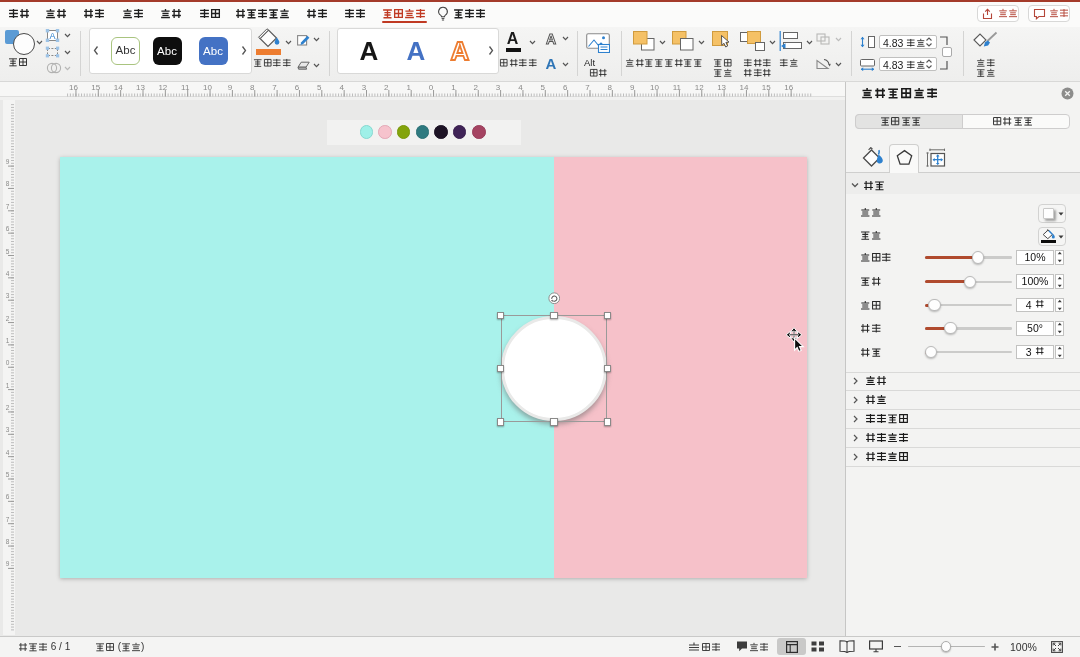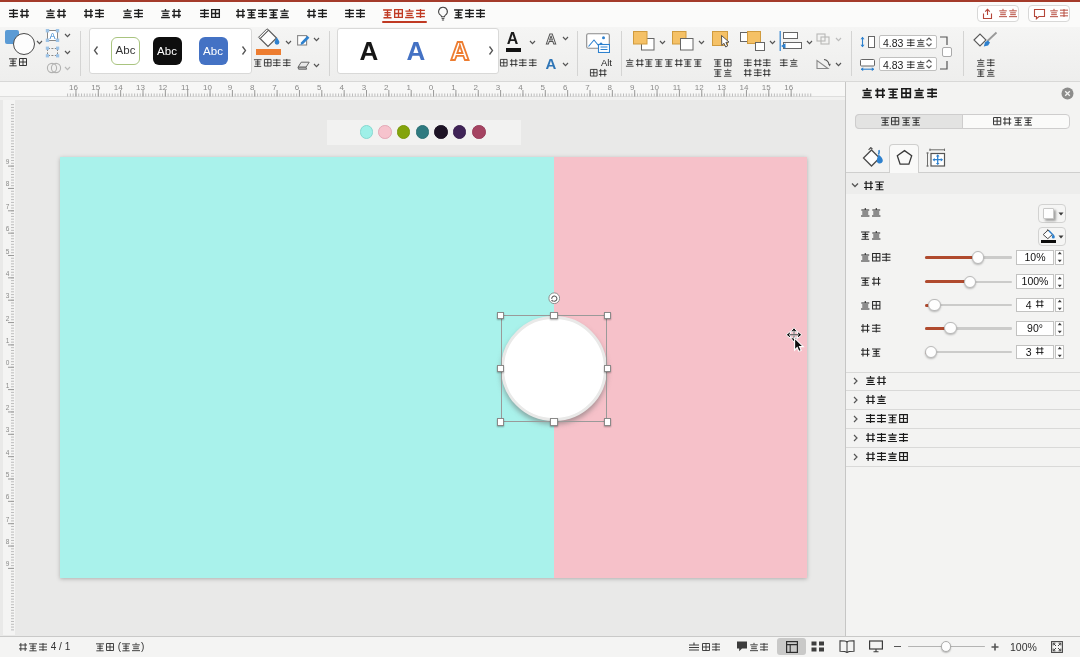--- a/index.html
+++ b/index.html
@@ -214,21 +214,21 @@
 <div class="a" style="left:562px;top:62px;width:7px;height:5px;"><svg width="7" height="5" viewBox="0 0 7 5">
         <path d="M1 1l2.5 2.6L6 1" stroke="#555" fill="none" stroke-width="1.2"></path>
       </svg></div>
 <div class="a" style="left:586px;top:33px;width:24px;height:20px;"><svg width="24" height="20" viewBox="0 0 24 20">
         <rect x="0.7" y="0.7" width="22.6" height="14.6" rx="1.5" fill="#fff" stroke="#8a8a8a" stroke-width="1.1"></rect>
         <circle cx="17.5" cy="4.8" r="1.5" fill="#2e81ce"></circle>
         <path d="M2.5 13.5l5.5-6.5 4.5 5.5 2.5-2.5 3.5 3.5" stroke="#2e81ce" stroke-width="1.1" fill="none"></path>
         <rect x="12.5" y="11.5" width="11" height="8" fill="#fff" stroke="#2e81ce" stroke-width="1.1"></rect>
         <path d="M14.5 14h7M14.5 16.5h7" stroke="#2e81ce" stroke-width="1"></path>
       </svg></div>
-<div class="a" style="left:584px;top:58px;font-size:9.5px;line-height:9.5px;color:#262626;white-space:nowrap;"><span style="display:inline-block;width:28px;text-align:right">Alt</span></div>
+<div class="a" style="left:584px;top:58px;font-size:9.5px;line-height:9.5px;color:#262626;white-space:nowrap;"><span style="display:inline-block;width:28px;text-align:left">Alt</span></div>
 <div class="a" style="left:584px;top:67.5px;font-size:9.5px;line-height:9.5px;color:#262626;white-space:nowrap;"><span style="display:inline-block;width:28px;text-align:center"><svg width="9.5" height="9.5" viewBox="0 0 12 12" style="vertical-align:top;margin:0 0px">
           <path d="M1.8 1.8h8.4v8.4h-8.4zM1.8 6h8.4M6 1.8v8.4" fill="none" stroke="currentColor" stroke-width="1.05"></path>
         </svg><svg width="9.5" height="9.5" viewBox="0 0 12 12" style="vertical-align:top;margin:0 0px">
           <path d="M3.4 1.2v9.6M8.6 1.2v9.6M1.2 3.6h9.6M1.2 8.2h9.6" fill="none" stroke="currentColor" stroke-width="1.05"></path>
         </svg></span></div>
 <div class="a" style="left:633px;top:30.5px;width:22px;height:20px;"><svg width="22" height="20" viewBox="0 0 22 20">
         <rect x="8.5" y="7.5" width="12.5" height="11.5" fill="#fff" stroke="#666" stroke-width="1"></rect>
         <rect x="0.5" y="0.5" width="13.5" height="12.5" fill="#f5c166" stroke="#d09b3e" stroke-width="1"></rect>
       </svg></div>
 <div class="a" style="left:659px;top:40px;width:7px;height:5px;"><svg width="7" height="5" viewBox="0 0 7 5">
@@ -1118,21 +1118,21 @@
         <path d="M2.75 11.2L0.7 8.7h4.1z" fill="#3a3a3a"></path>
       </svg></div>
 <div class="a" style="left:860px;top:322.8px;font-size:10.5px;line-height:10.5px;color:#262626;white-space:nowrap;"><svg width="10.5" height="10.5" viewBox="0 0 12 12" style="vertical-align:top;margin:0 0px">
         <path d="M3.4 1.2v9.6M8.6 1.2v9.6M1.2 3.6h9.6M1.2 8.2h9.6" fill="none" stroke="currentColor" stroke-width="1.15"></path>
       </svg><svg width="10.5" height="10.5" viewBox="0 0 12 12" style="vertical-align:top;margin:0 0px">
         <path d="M1.2 2.6h9.6M1.2 6h9.6M1.2 9.4h9.6M6 1.2v9.6" fill="none" stroke="currentColor" stroke-width="1.15"></path>
       </svg></div>
 <div class="a" style="left:925px;top:327.3px;width:86.5px;height:2.4px;background:#cbcbca;border-radius:1.2px;"></div>
 <div class="a" style="left:925px;top:326.8px;width:25.5px;height:3px;background:#b04a2e;border-radius:1.5px;"></div>
 <div class="a" style="left:944.3px;top:322.1px;width:12.4px;height:12.4px;background:#fefefe;border:1px solid #bababa;border-radius:50%;box-sizing:border-box;box-shadow:0 1px 2px rgba(0,0,0,0.25);"></div>
-<div class="a" style="left:1016px;top:321px;width:38px;height:14.6px;background:#fff;border:1px solid #c2c2c1;box-sizing:border-box;font-size:10.5px;line-height:12.6px;color:#111;text-align:center;">90°</div>
+<div class="a" style="left:1016px;top:321px;width:38px;height:14.6px;background:#fff;border:1px solid #c2c2c1;box-sizing:border-box;font-size:10.5px;line-height:12.6px;color:#111;text-align:center;">50°</div>
 <div class="a" style="left:1054.5px;top:321px;width:9.5px;height:14.6px;background:#fff;border:1px solid #c2c2c1;box-sizing:border-box;"></div>
 <div class="a" style="left:1056.5px;top:322.3px;width:5.5px;height:12px;"><svg width="5.5" height="12" viewBox="0 0 5.5 12">
         <path d="M2.75 0.8L4.8 3.3H0.7z" fill="#3a3a3a"></path>
         <path d="M2.75 11.2L0.7 8.7h4.1z" fill="#3a3a3a"></path>
       </svg></div>
 <div class="a" style="left:860px;top:346.5px;font-size:10.5px;line-height:10.5px;color:#262626;white-space:nowrap;"><svg width="10.5" height="10.5" viewBox="0 0 12 12" style="vertical-align:top;margin:0 0px">
         <path d="M3.4 1.2v9.6M8.6 1.2v9.6M1.2 3.6h9.6M1.2 8.2h9.6" fill="none" stroke="currentColor" stroke-width="1.15"></path>
       </svg><svg width="10.5" height="10.5" viewBox="0 0 12 12" style="vertical-align:top;margin:0 0px">
         <path d="M1.2 2.2h9.6M2.6 5h6.8M2.6 7.6h6.8M6 2.2v8.4M1.6 10.6h8.8" fill="none" stroke="currentColor" stroke-width="1.15"></path>
       </svg></div>
@@ -1205,21 +1205,21 @@
 <div class="a" style="left:846px;top:428px;width:234px;height:1px;background:#d9d9d8;"></div>
 <div class="a" style="left:846px;top:447px;width:234px;height:1px;background:#d9d9d8;"></div>
 <div class="a" style="left:846px;top:466.1px;width:234px;height:1px;background:#d9d9d8;"></div>
 <div class="a" style="left:0px;top:636px;width:1080px;height:21px;background:#f4f4f3;border-top:1px solid #c9c9c8;box-sizing:border-box;"></div>
 <div class="a" style="left:18px;top:642px;font-size:10px;line-height:10px;color:#333;white-space:nowrap;"><svg width="10" height="10" viewBox="0 0 12 12" style="vertical-align:top;margin:0 0px">
         <path d="M3.4 1.2v9.6M8.6 1.2v9.6M1.2 3.6h9.6M1.2 8.2h9.6" fill="none" stroke="currentColor" stroke-width="1.1"></path>
       </svg><svg width="10" height="10" viewBox="0 0 12 12" style="vertical-align:top;margin:0 0px">
         <path d="M1.2 2.2h9.6M2.6 5h6.8M2.6 7.6h6.8M6 2.2v8.4M1.6 10.6h8.8" fill="none" stroke="currentColor" stroke-width="1.1"></path>
       </svg><svg width="10" height="10" viewBox="0 0 12 12" style="vertical-align:top;margin:0 0px">
         <path d="M1.2 2.6h9.6M1.2 6h9.6M1.2 9.4h9.6M6 1.2v9.6" fill="none" stroke="currentColor" stroke-width="1.1"></path>
-      </svg><span style="font-size:10px"> 4 / 1</span></div>
+      </svg><span style="font-size:10px"> 6 / 1</span></div>
 <div class="a" style="left:95px;top:642px;font-size:10px;line-height:10px;color:#333;white-space:nowrap;"><svg width="10" height="10" viewBox="0 0 12 12" style="vertical-align:top;margin:0 0px">
         <path d="M1.2 2.2h9.6M2.6 5h6.8M2.6 7.6h6.8M6 2.2v8.4M1.6 10.6h8.8" fill="none" stroke="currentColor" stroke-width="1.1"></path>
       </svg><svg width="10" height="10" viewBox="0 0 12 12" style="vertical-align:top;margin:0 0px">
         <path d="M1.8 1.8h8.4v8.4h-8.4zM1.8 6h8.4M6 1.8v8.4" fill="none" stroke="currentColor" stroke-width="1.1"></path>
       </svg><span style="font-size:10px"> (</span><svg width="10" height="10" viewBox="0 0 12 12" style="vertical-align:top;margin:0 0px">
         <path d="M1.2 2.2h9.6M2.6 5h6.8M2.6 7.6h6.8M6 2.2v8.4M1.6 10.6h8.8" fill="none" stroke="currentColor" stroke-width="1.1"></path>
       </svg><svg width="10" height="10" viewBox="0 0 12 12" style="vertical-align:top;margin:0 0px">
         <path d="M6 1v2M1.5 3.4h9M2.6 5.8h6.8M2.6 8h6.8M1.2 10.4h9.6" fill="none" stroke="currentColor" stroke-width="1.1"></path>
       </svg><span style="font-size:10px">)</span></div>
 <div class="a" style="left:688px;top:641.5px;width:12px;height:10px;"><svg width="12" height="10" viewBox="0 0 12 10">

